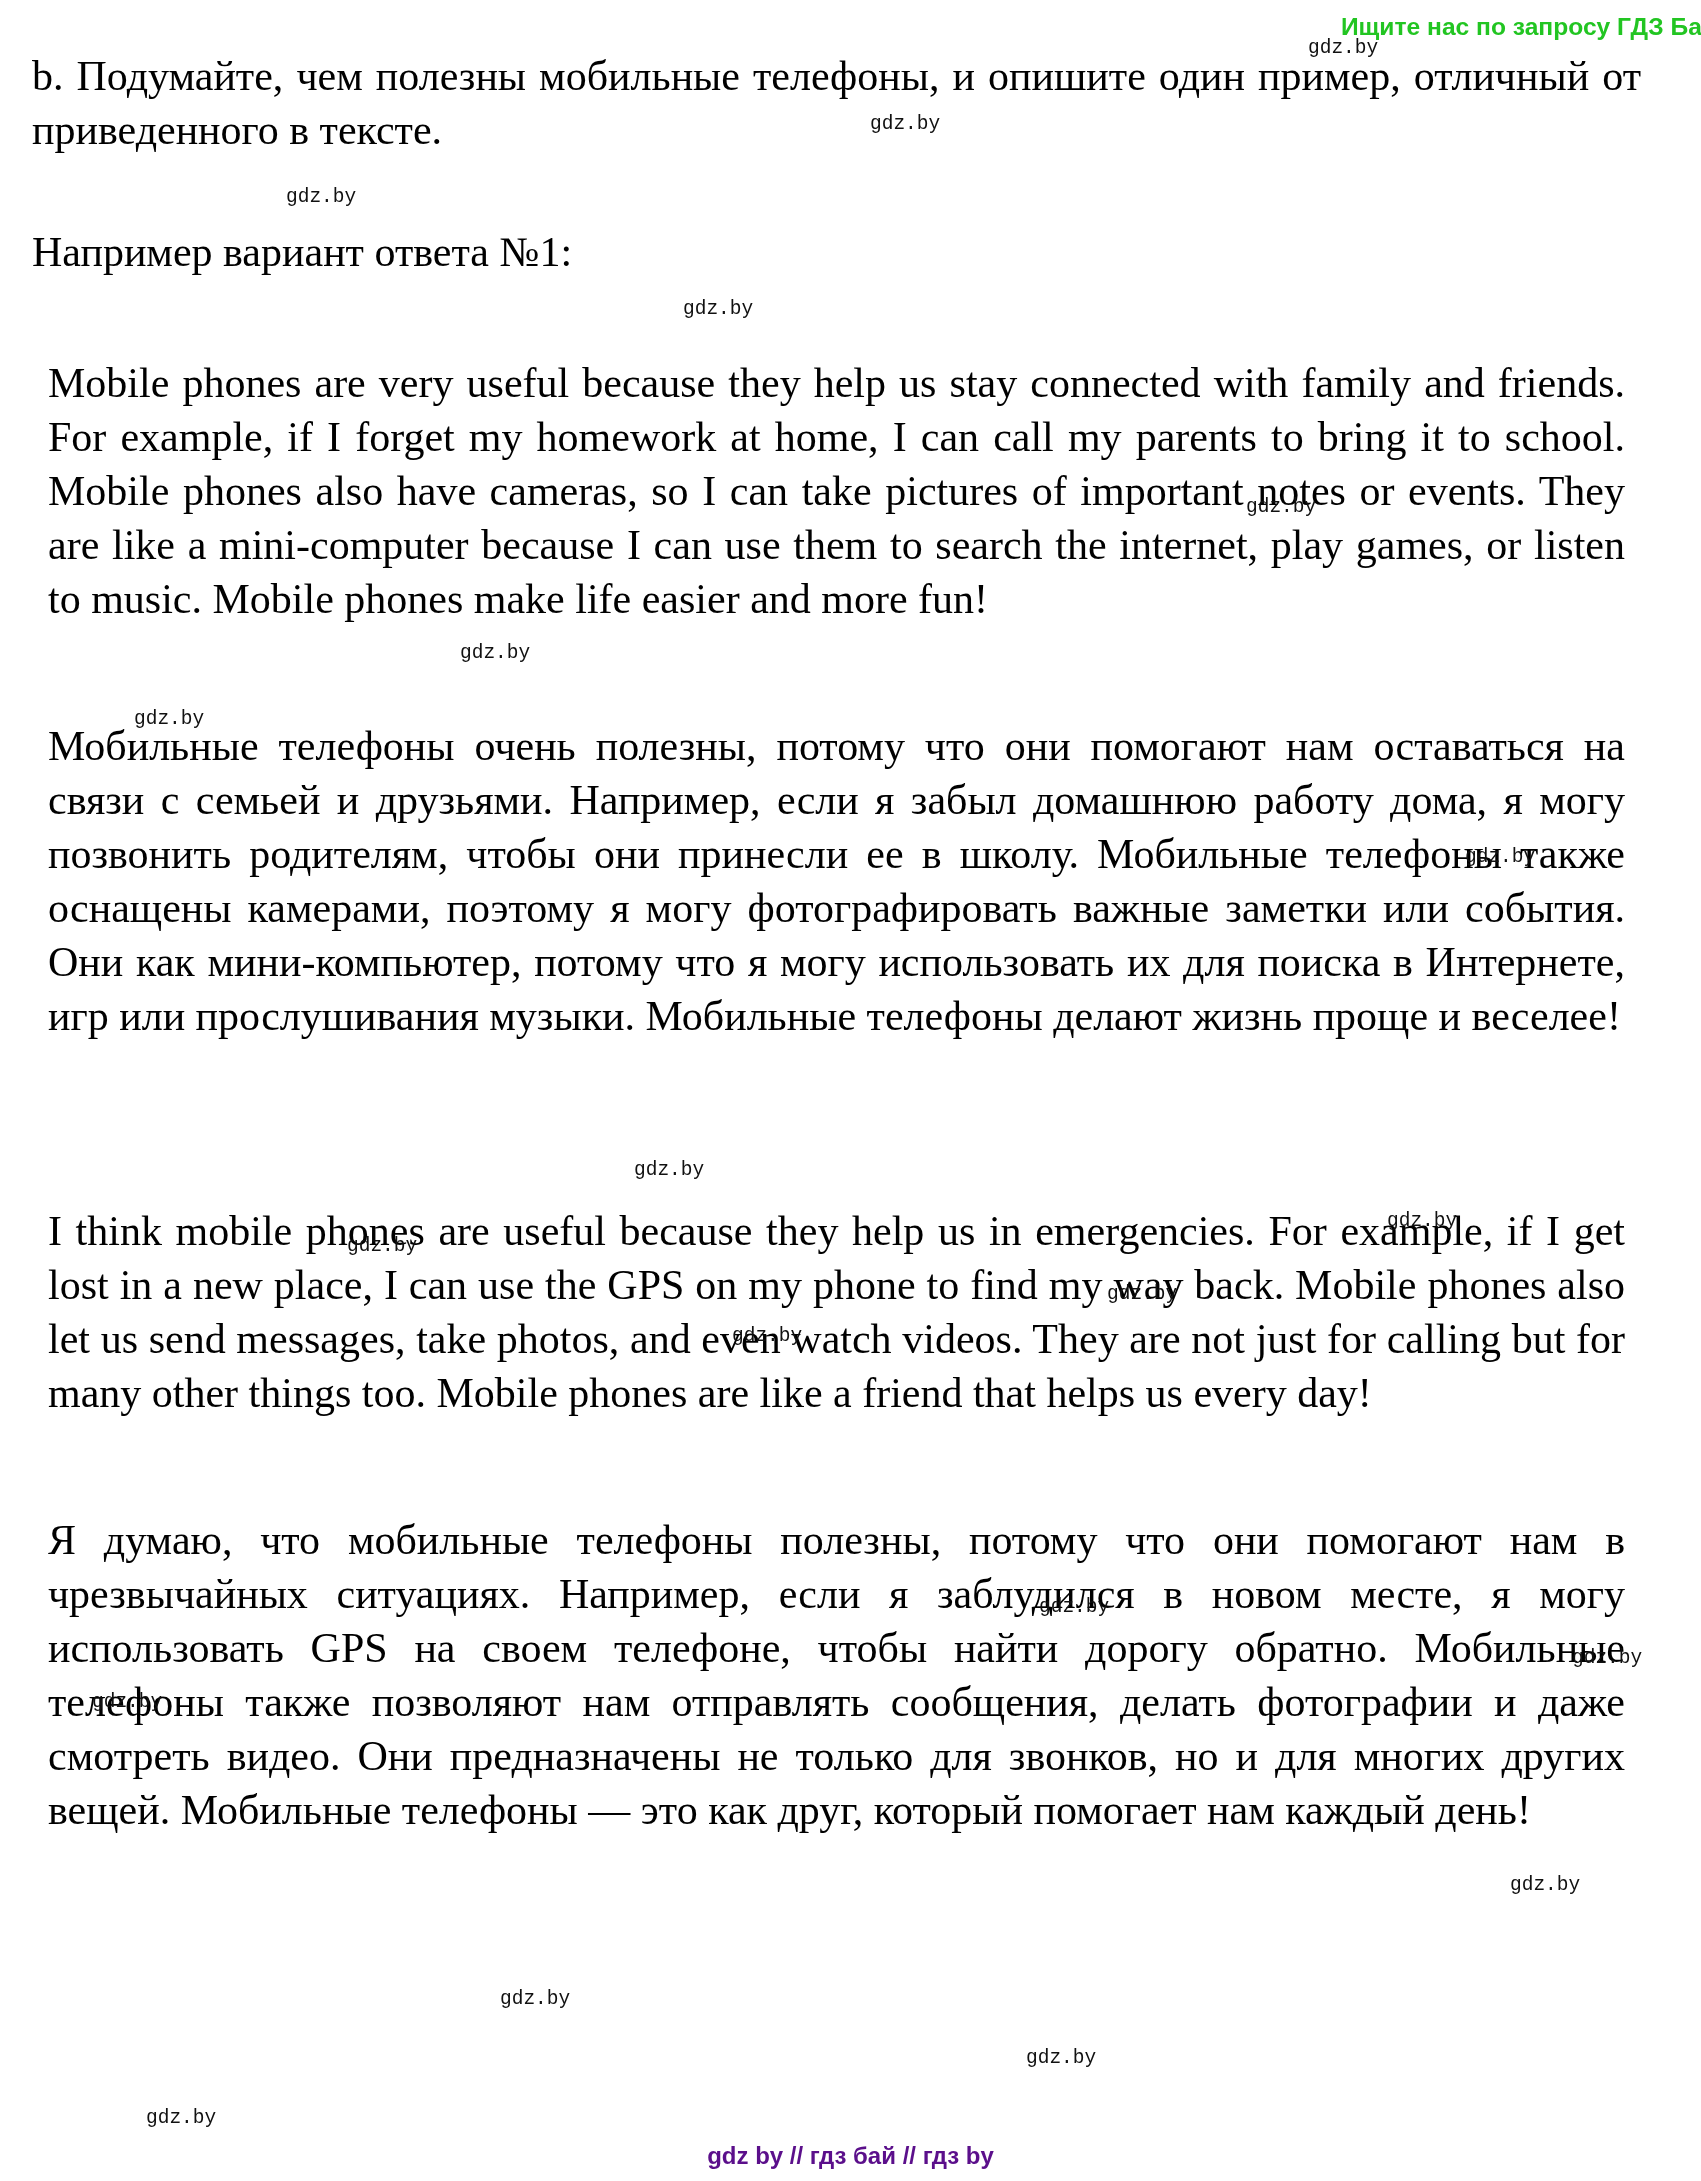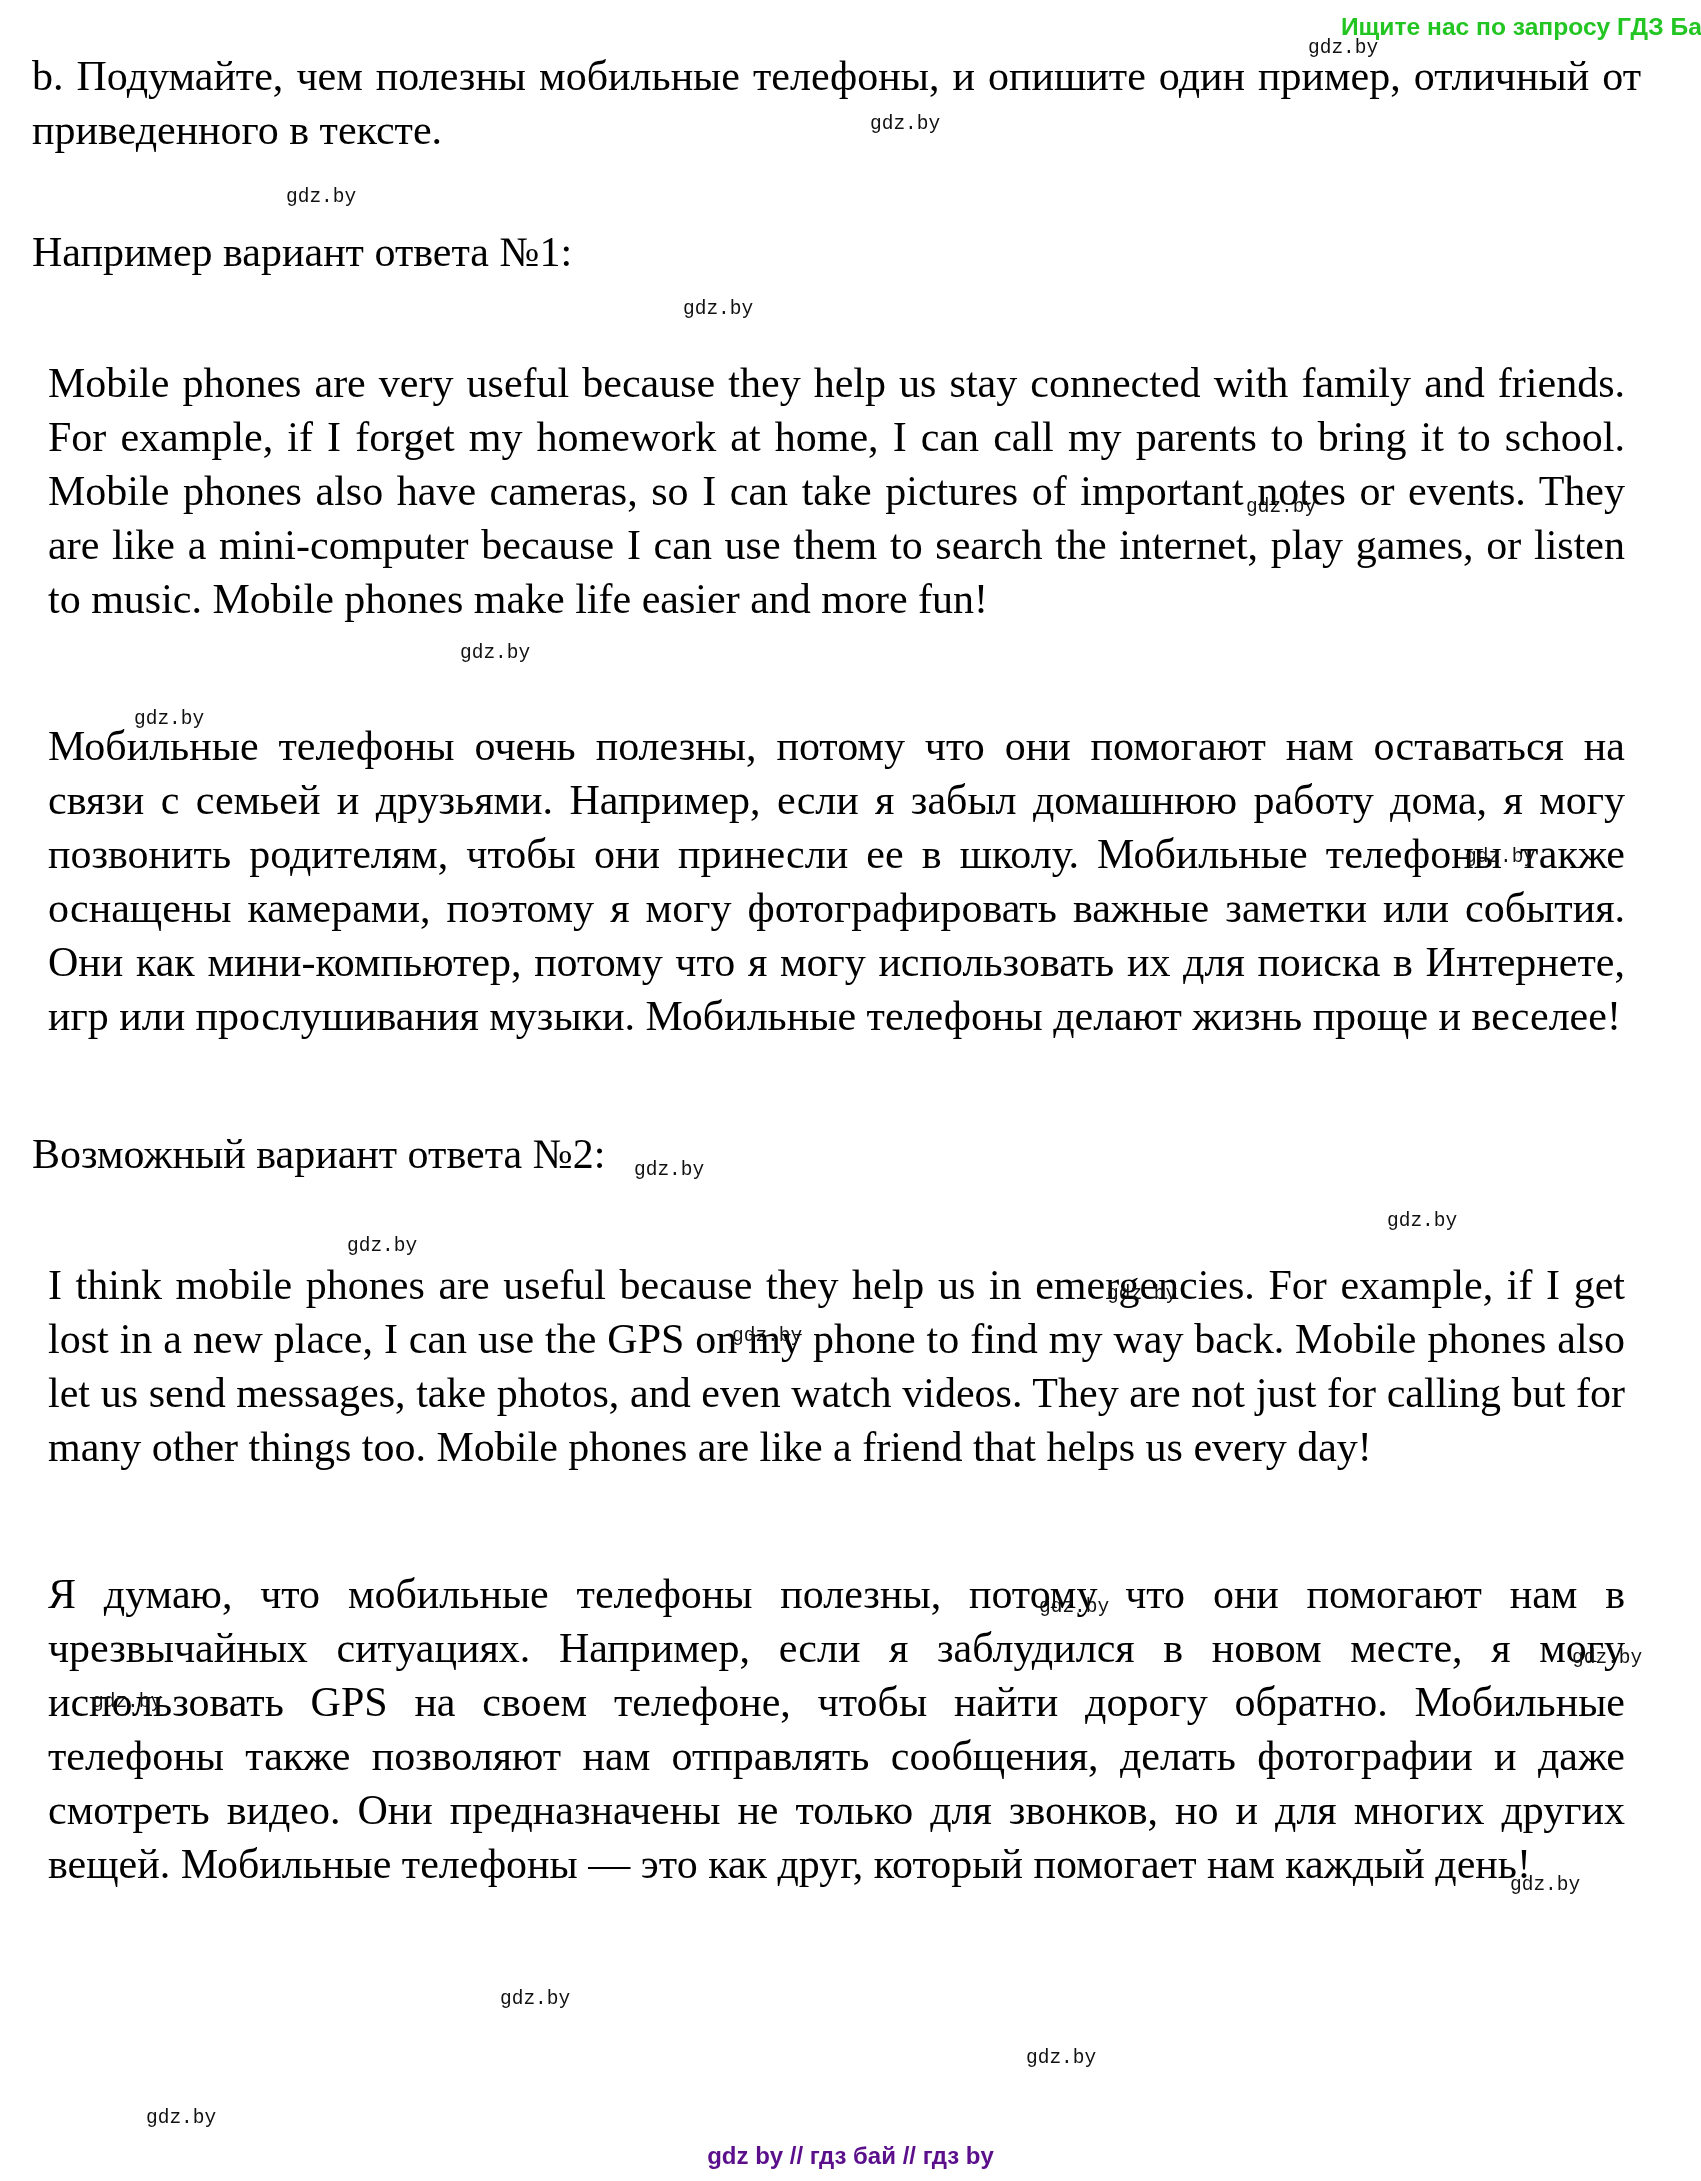--- a/index.html
+++ b/index.html
@@ -109,21 +109,20 @@
   <div class="sp-72"></div>
 
   <p class="para last-line-left">Mobile phones are very useful because they help us stay connected with family and friends. For example, if I forget my homework at home, I can call my parents to bring it to school. Mobile phones also have cameras, so I can take pictures of important notes or events. They are like a mini-computer because I can use them to search the internet, play games, or listen to music. Mobile phones make life easier and more fun!</p>
 
   <div class="sp-72"></div>
 
   <p class="para last-line-left">Мобильные телефоны очень полезны, потому что они помогают нам оставаться на связи с семьей и друзьями. Например, если я забыл домашнюю работу дома, я могу позвонить родителям, чтобы они принесли ее в школу. Мобильные телефоны также оснащены камерами, поэтому я могу фотографировать важные заметки или события. Они как мини-компьютер, потому что я могу использовать их для поиска в Интернете, игр или прослушивания музыки. Мобильные телефоны делают жизнь проще и веселее!</p>
 
   <div class="sp-80"></div>
 
-  <p class="heading">Возможный вариант ответа №2:</p>
 
   <div class="sp-72"></div>
 
   <p class="para last-line-left">I think mobile phones are useful because they help us in emergencies. For example, if I get lost in a new place, I can use the GPS on my phone to find my way back. Mobile phones also let us send messages, take photos, and even watch videos. They are not just for calling but for many other things too. Mobile phones are like a friend that helps us every day!</p>
 
   <div class="sp-72"></div>
 
   <p class="para last-line-left">Я думаю, что мобильные телефоны полезны, потому что они помогают нам в чрезвычайных ситуациях. Например, если я заблудился в новом месте, я могу использовать GPS на своем телефоне, чтобы найти дорогу обратно. Мобильные телефоны также позволяют нам отправлять сообщения, делать фотографии и даже смотреть видео. Они предназначены не только для звонков, но и для многих других вещей. Мобильные телефоны — это как друг, который помогает нам каждый день!</p>
 
 </div>

